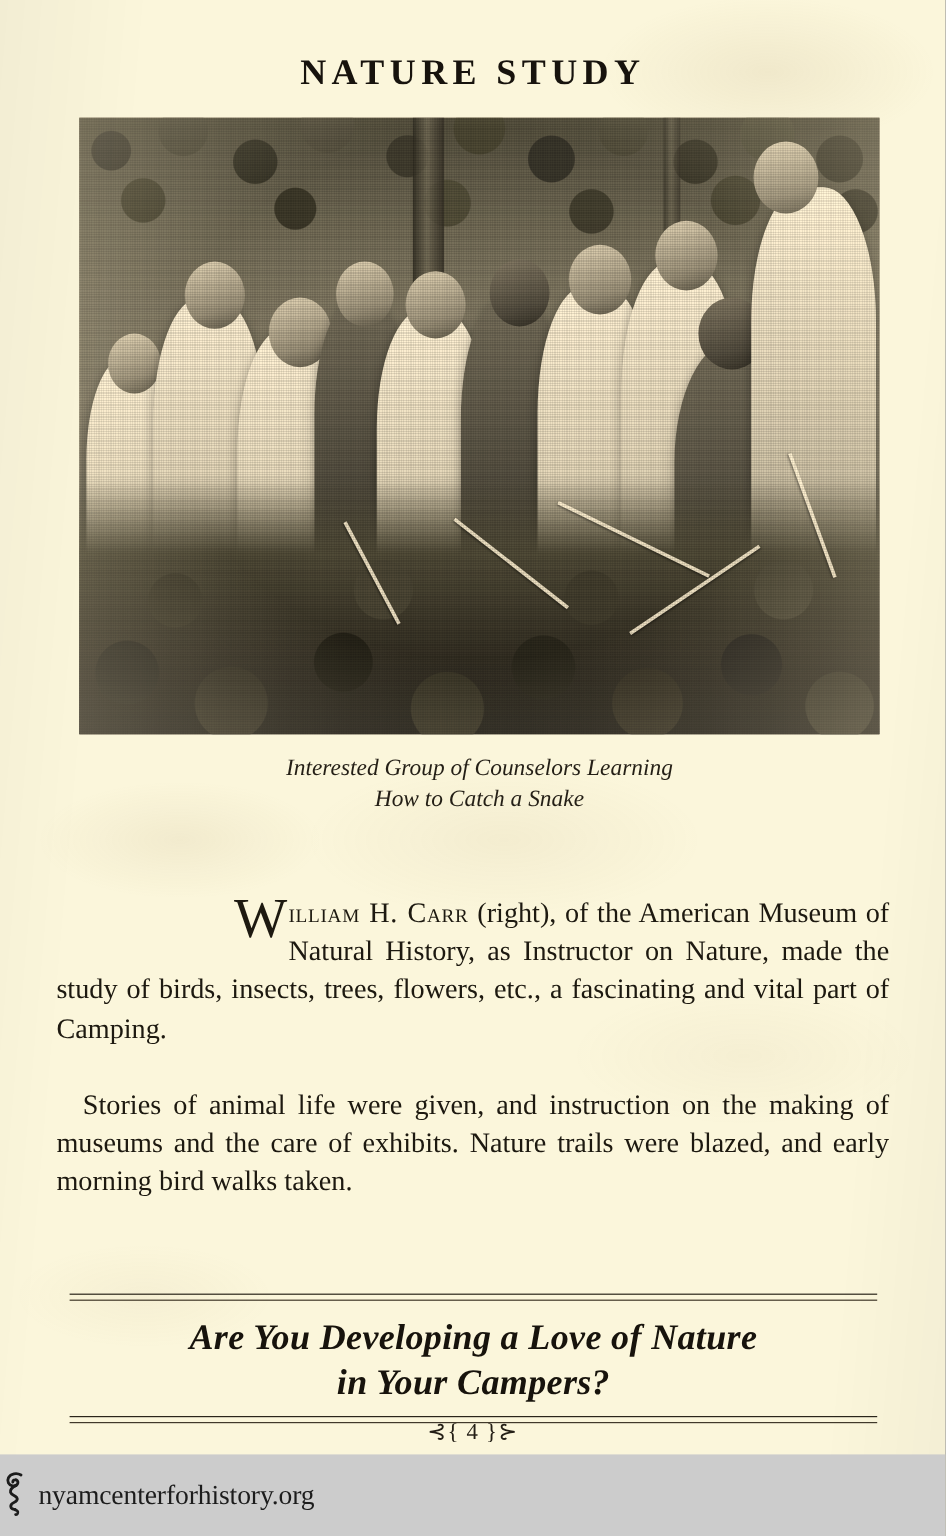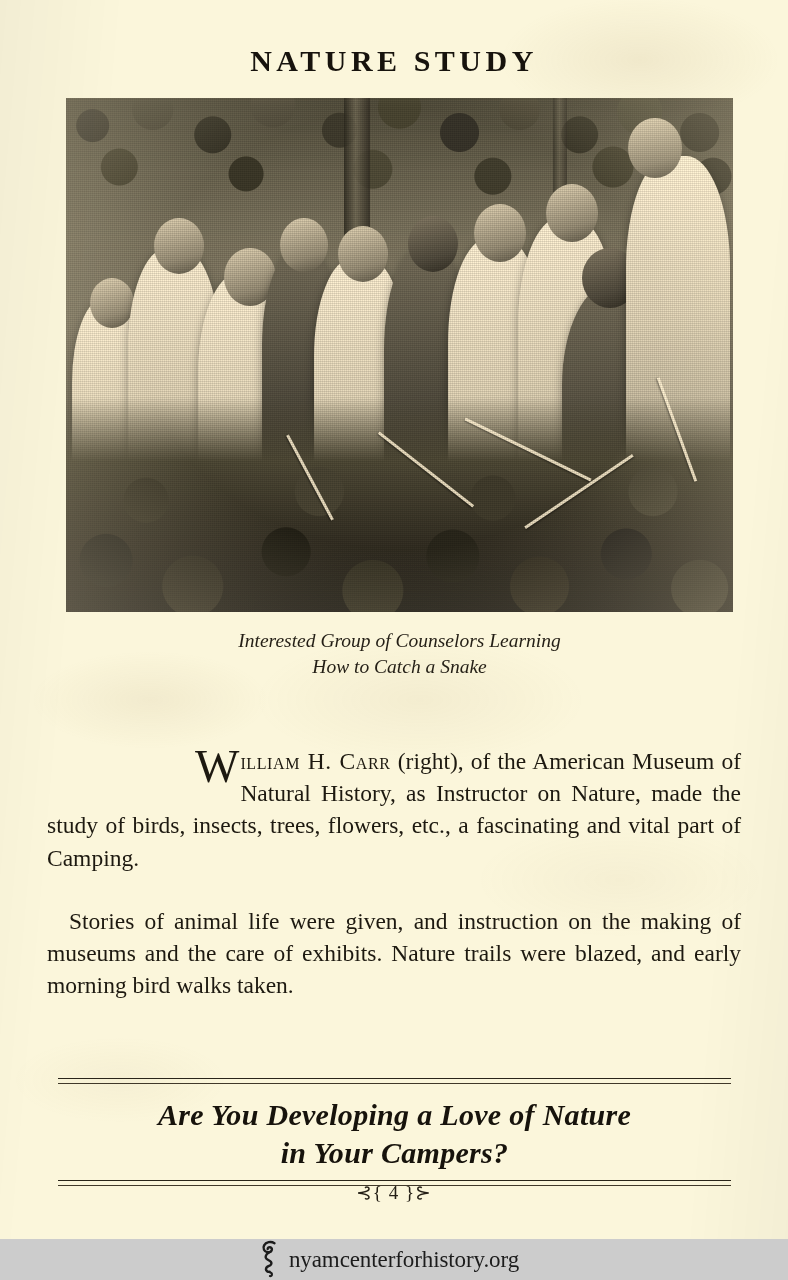--- a/index.html
+++ b/index.html
@@ -225,25 +225,25 @@
     letter-spacing: 1px;
     color: #241f16;
   }
 
   
   .watermark-bar {
     position: absolute;
     left: 0;
     bottom: 0;
     width: 788px;
-    height: 41px;
+    height: 68px;
     background: #cccccc;
     display: flex;
     align-items: center;
-    justify-content: center;
+    justify-content: flex-start;
     z-index: 9;
   }
   .watermark {
     display: flex;
     align-items: center;
     gap: 4px;
     padding-right: 12px;
   }
   .watermark-text {
     font-size: 23px;

